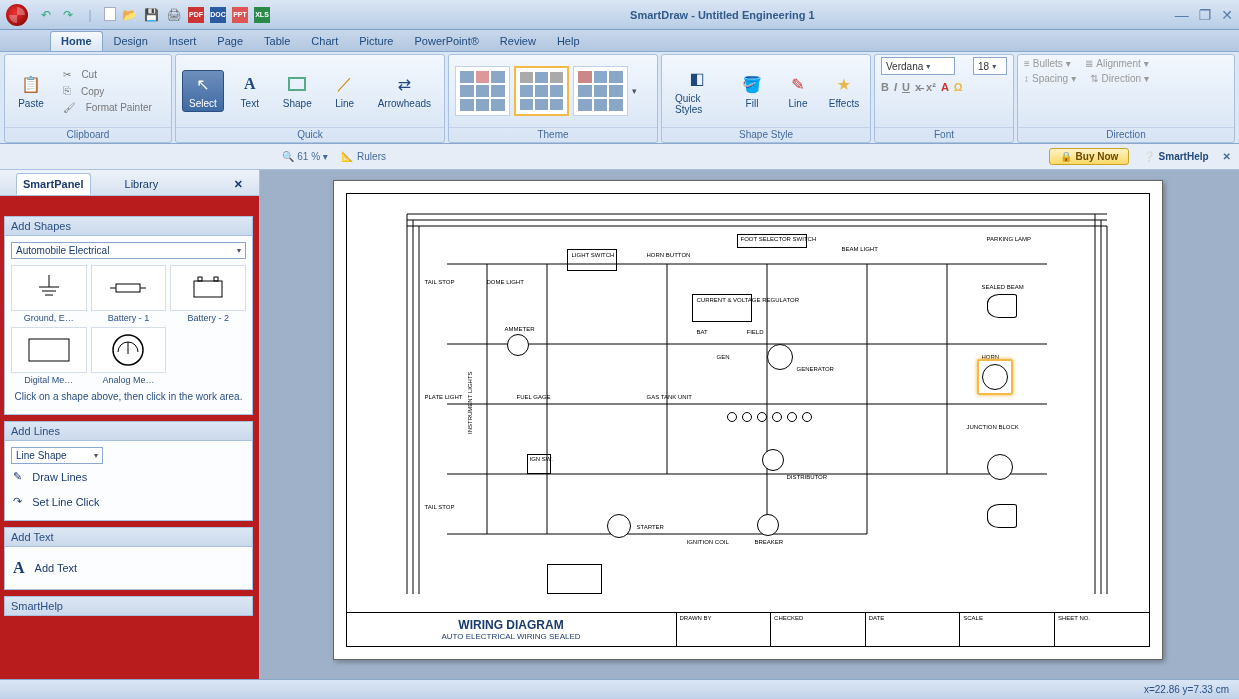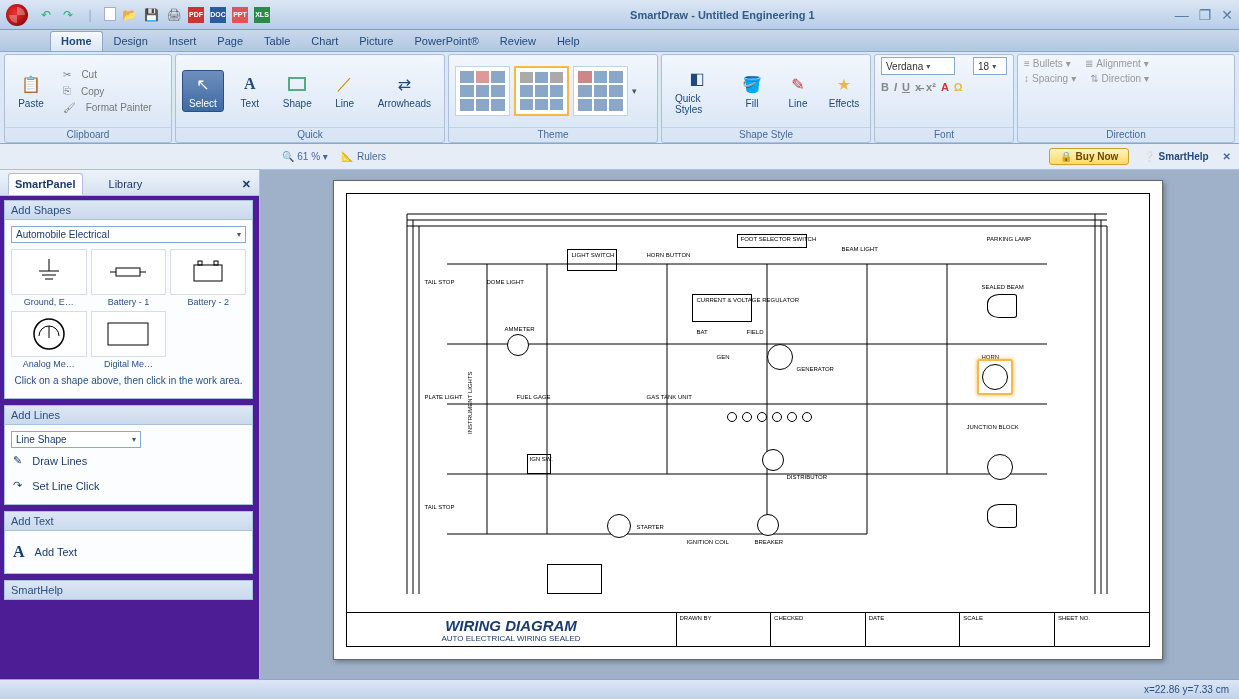--- a/index.html
+++ b/index.html
@@ -39,42 +39,42 @@
 
 
 .viewbar { height:26px; background:#e6edf7; border-bottom:1px solid #a9c1de; display:flex; align-items:center; padding:0 8px; gap:14px; font-size:10px; color:#456a9a;}
 .viewbar .spacer{flex:1;}
 .buy{ background:linear-gradient(#fff3c6,#ffd965); border:1px solid #c9a227; border-radius:3px; padding:2px 10px; font-weight:bold; color:#6b4a00;}
 .helpbtn{ color:#204a7d;font-weight:bold;}
 
 
 .main { display:flex; height: calc(100% - 30px - 22px - 92px - 26px - 20px); }
 .sidepanel { width:260px; background:#e1e9f4; border-right:1px solid #a9c1de; display:flex; flex-direction:column; }
-.side-tabs { display:flex; align-items:center; background:linear-gradient(#eef3fa,#d6e1f0); border-bottom:1px solid #a9c1de; padding:3px 8px 0; gap:20px; font-size:11px;}
+.side-tabs { display:flex; align-items:center; background:linear-gradient(#eef3fa,#d6e1f0); border-bottom:1px solid #a9c1de; padding:3px 16px 0; gap:28px; font-size:11px;}
 .side-tabs .st{padding:4px 6px;}
 .side-tabs .st.active{ background:#fff; border:1px solid #a9c1de; border-bottom:1px solid #fff; border-radius:3px 3px 0 0; font-weight:bold;}
 .side-tabs .x{ margin-left:auto; font-weight:bold;}
-.side-body{ flex:1; overflow:auto; padding:4px 6px 4px 4px; background:#4c1d95;}
+.side-body{ flex:1; overflow:auto; padding:20px 6px 4px 4px; background:#b91c1c;}
 .section-hd{ background:linear-gradient(#dde7f4,#cad9ec); border:1px solid #a9c1de; padding:3px 6px; font-size:11px; color:#2a4f82; margin-top:6px;}
 .section-hd:first-child{margin-top:0;}
 .panel-box{ background:#fcfdff; border:1px solid #a9c1de; border-top:none; padding:6px;}
 .combo{ width:100%; border:1px solid #8aa8cc; background:#fff; padding:2px 4px; font-size:10px; display:flex; justify-content:space-between; align-items:center;}
 .shape-grid{ display:grid; grid-template-columns:repeat(3,1fr); gap:4px; margin-top:6px;}
 .shape-cell{ text-align:center; font-size:9px; color:#2a4f82;}
 .shape-vis{ height:46px; border:1px solid #d3ddeb; background:#fff; display:flex; align-items:center; justify-content:center; margin-bottom:2px;}
 .hint{ font-size:10px; color:#2a4f82; padding:6px 2px;text-align:center;}
 .line-item{ display:flex; align-items:center; gap:10px; padding:6px 2px; font-size:11px;}
 
 
 .canvas-wrap{ flex:1; background:#9fb1c8; position:relative; overflow:hidden; display:flex; align-items:flex-start; justify-content:center; padding:10px 10px 10px 6px;}
 .page{ width:830px; height:480px; background:#fff; border:1px solid #666; box-shadow:2px 2px 5px rgba(0,0,0,.3); position:relative; font-family: Arial, sans-serif;}
 .drawing-frame{ position:absolute; inset:12px 12px 12px 12px; border:1px solid #000;}
 .titleblock{ position:absolute; left:0; right:0; bottom:0; height:34px; border-top:1px solid #000; display:flex;}
 .tb-main{ width:330px; border-right:1px solid #000; text-align:center; display:flex; flex-direction:column; justify-content:center; font-size:9px;}
-.tb-main .t1{font-weight:bold; font-style:italic; font-size:15px;}
+.tb-main .t1{font-weight:bold; font-size:12px;}
 .tb-cell{ flex:1; border-right:1px solid #000; font-size:6px; padding:2px 3px; color:#000;}
 .tb-cell:last-child{border-right:none;}
 
 .dlabel{ position:absolute; font-size:6px; color:#000; line-height:1.1; text-align:center; white-space:nowrap;}
 .dcomp{ position:absolute; border:1px solid #000;}
 .dcirc{ position:absolute; border:1.2px solid #000; border-radius:50%; background:#fff;}
 .hlt{ position:absolute; border:2px solid #f5b945; box-shadow:0 0 4px #f5b945; border-radius:2px;}
 
 .statusbar{ height:20px; background:linear-gradient(#dbe7f6,#c1d2e8); border-top:1px solid #8aa8cc; display:flex; align-items:center; justify-content:flex-end; padding:0 10px; font-size:10px; color:#2a4f82;}
 
@@ -316,38 +316,38 @@
                 </svg>
               </div><span>Battery - 1</span></div>
           <div class="shape-cell"><div class="shape-vis">
                 <svg width="40" height="26">
                   <rect x="6" y="6" width="28" height="16" fill="none" stroke="#000"></rect>
                   <rect x="10" y="2" width="4" height="4" fill="none" stroke="#000"></rect>
                   <rect x="26" y="2" width="4" height="4" fill="none" stroke="#000"></rect>
                 </svg>
               </div><span>Battery - 2</span></div>
           <div class="shape-cell"><div class="shape-vis">
+                <svg width="44" height="26">
+                  <rect x="2" y="2" width="40" height="22" fill="none" stroke="#000"></rect>
+                </svg>
+              </div><span>Digital Me…</span></div>
+          <div class="shape-cell"><div class="shape-vis">
                 <svg width="36" height="36">
                   <circle cx="18" cy="18" r="15" fill="none" stroke="#000" stroke-width="1.5"></circle>
                   <path d="M8 20 A10 10 0 0 1 28 20" fill="none" stroke="#000"></path>
                   <line x1="18" y1="22" x2="18" y2="10" stroke="#000"></line>
                 </svg>
               </div><span>Analog Me…</span></div>
-          <div class="shape-cell"><div class="shape-vis">
-                <svg width="44" height="26">
-                  <rect x="2" y="2" width="40" height="22" fill="none" stroke="#000"></rect>
-                </svg>
-              </div><span>Digital Me…</span></div>
         </div>
         <div class="hint">Click on a shape above, then click in the work area.</div>
       </div>
 
       <div class="section-hd">Add Lines</div>
       <div class="panel-box">
-        <div class="combo" style="width:130px">
+        <div class="combo" style="width:92px">
             <span>Line Shape</span>
             <span class="dd-arrow">▾</span>
           </div>
         <div class="line-item">
             <span>✎</span>
             <span>Draw Lines</span>
           </div>
         <div class="line-item">
             <span>↷</span>
             <span>Set Line Click</span>

